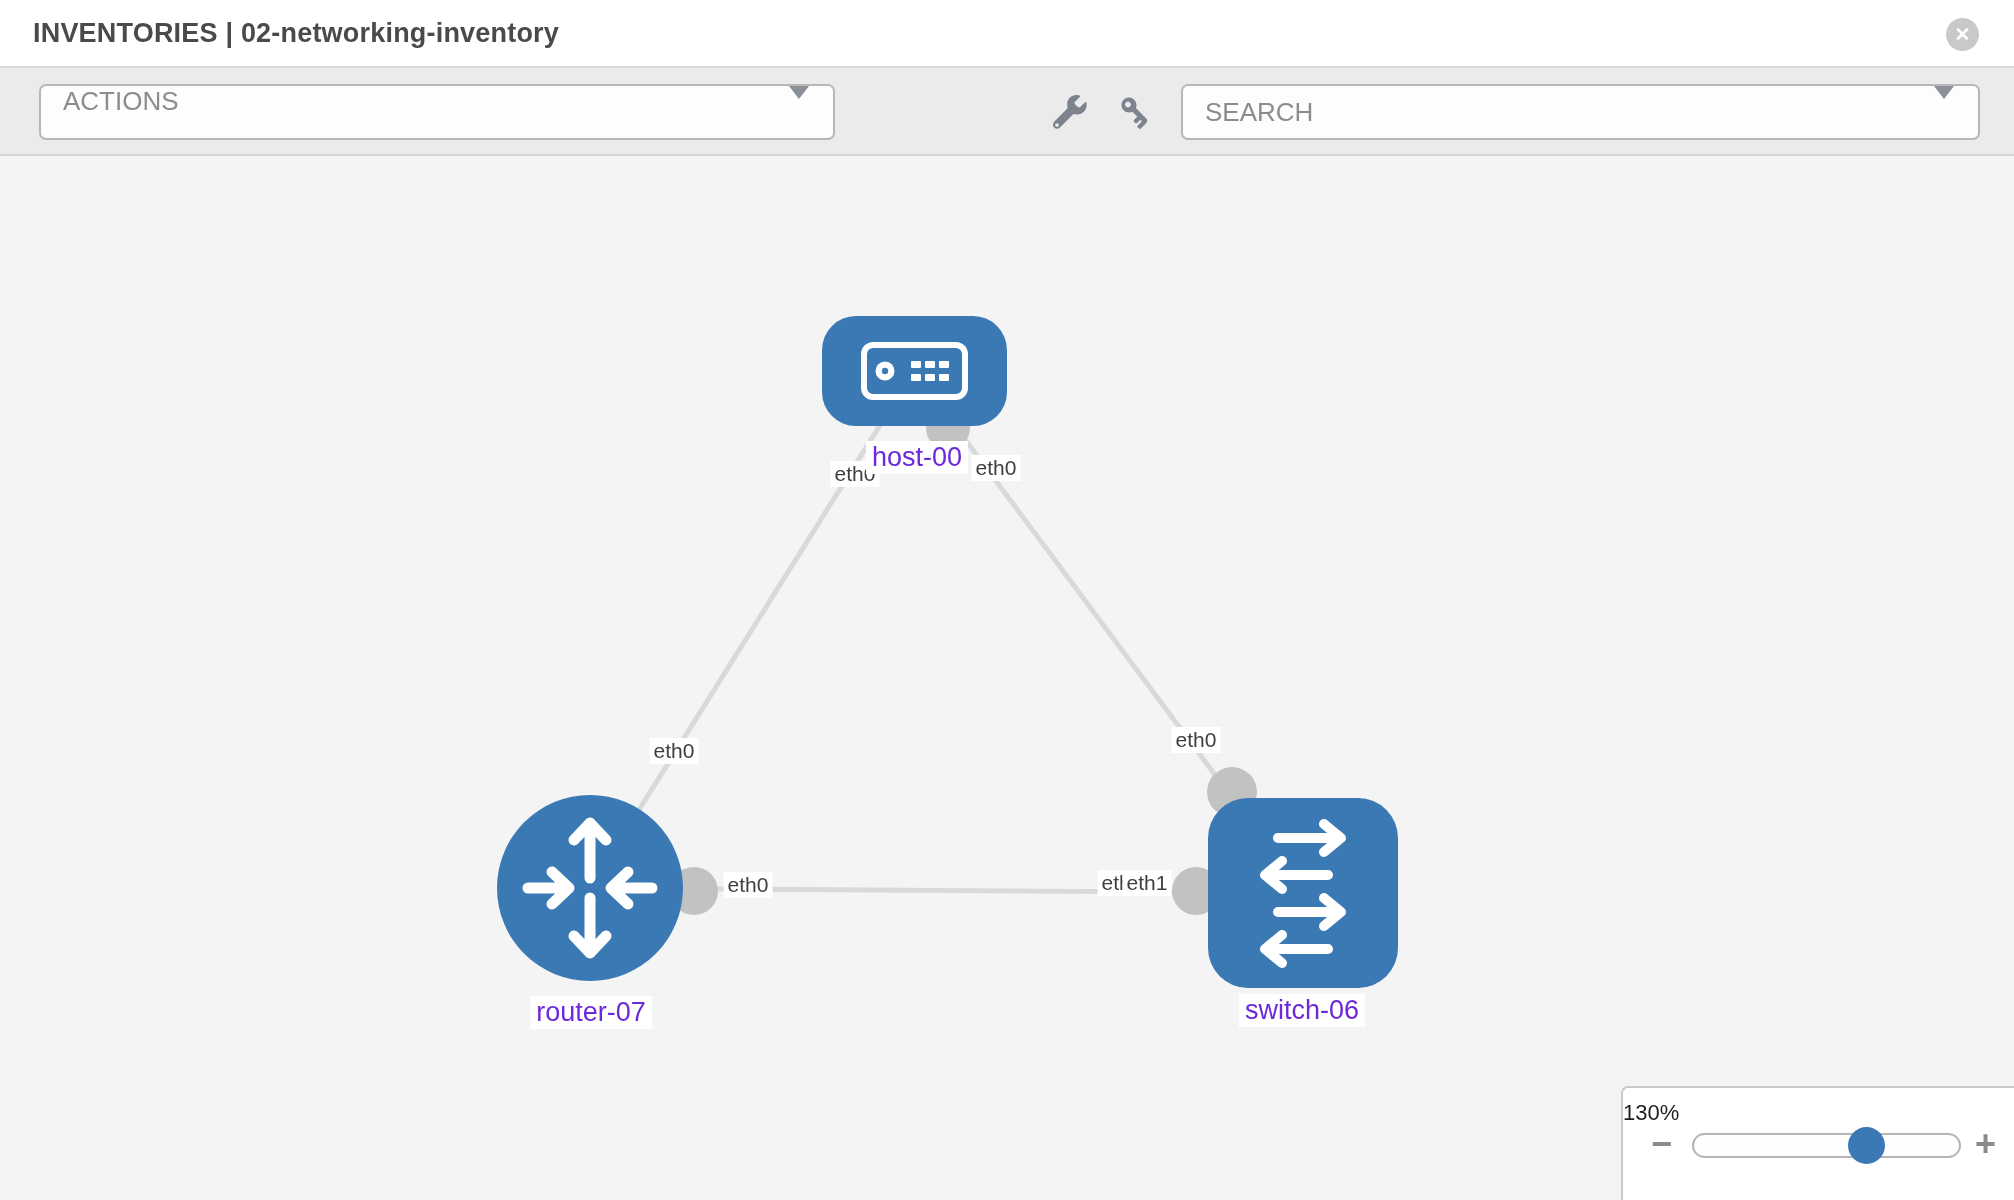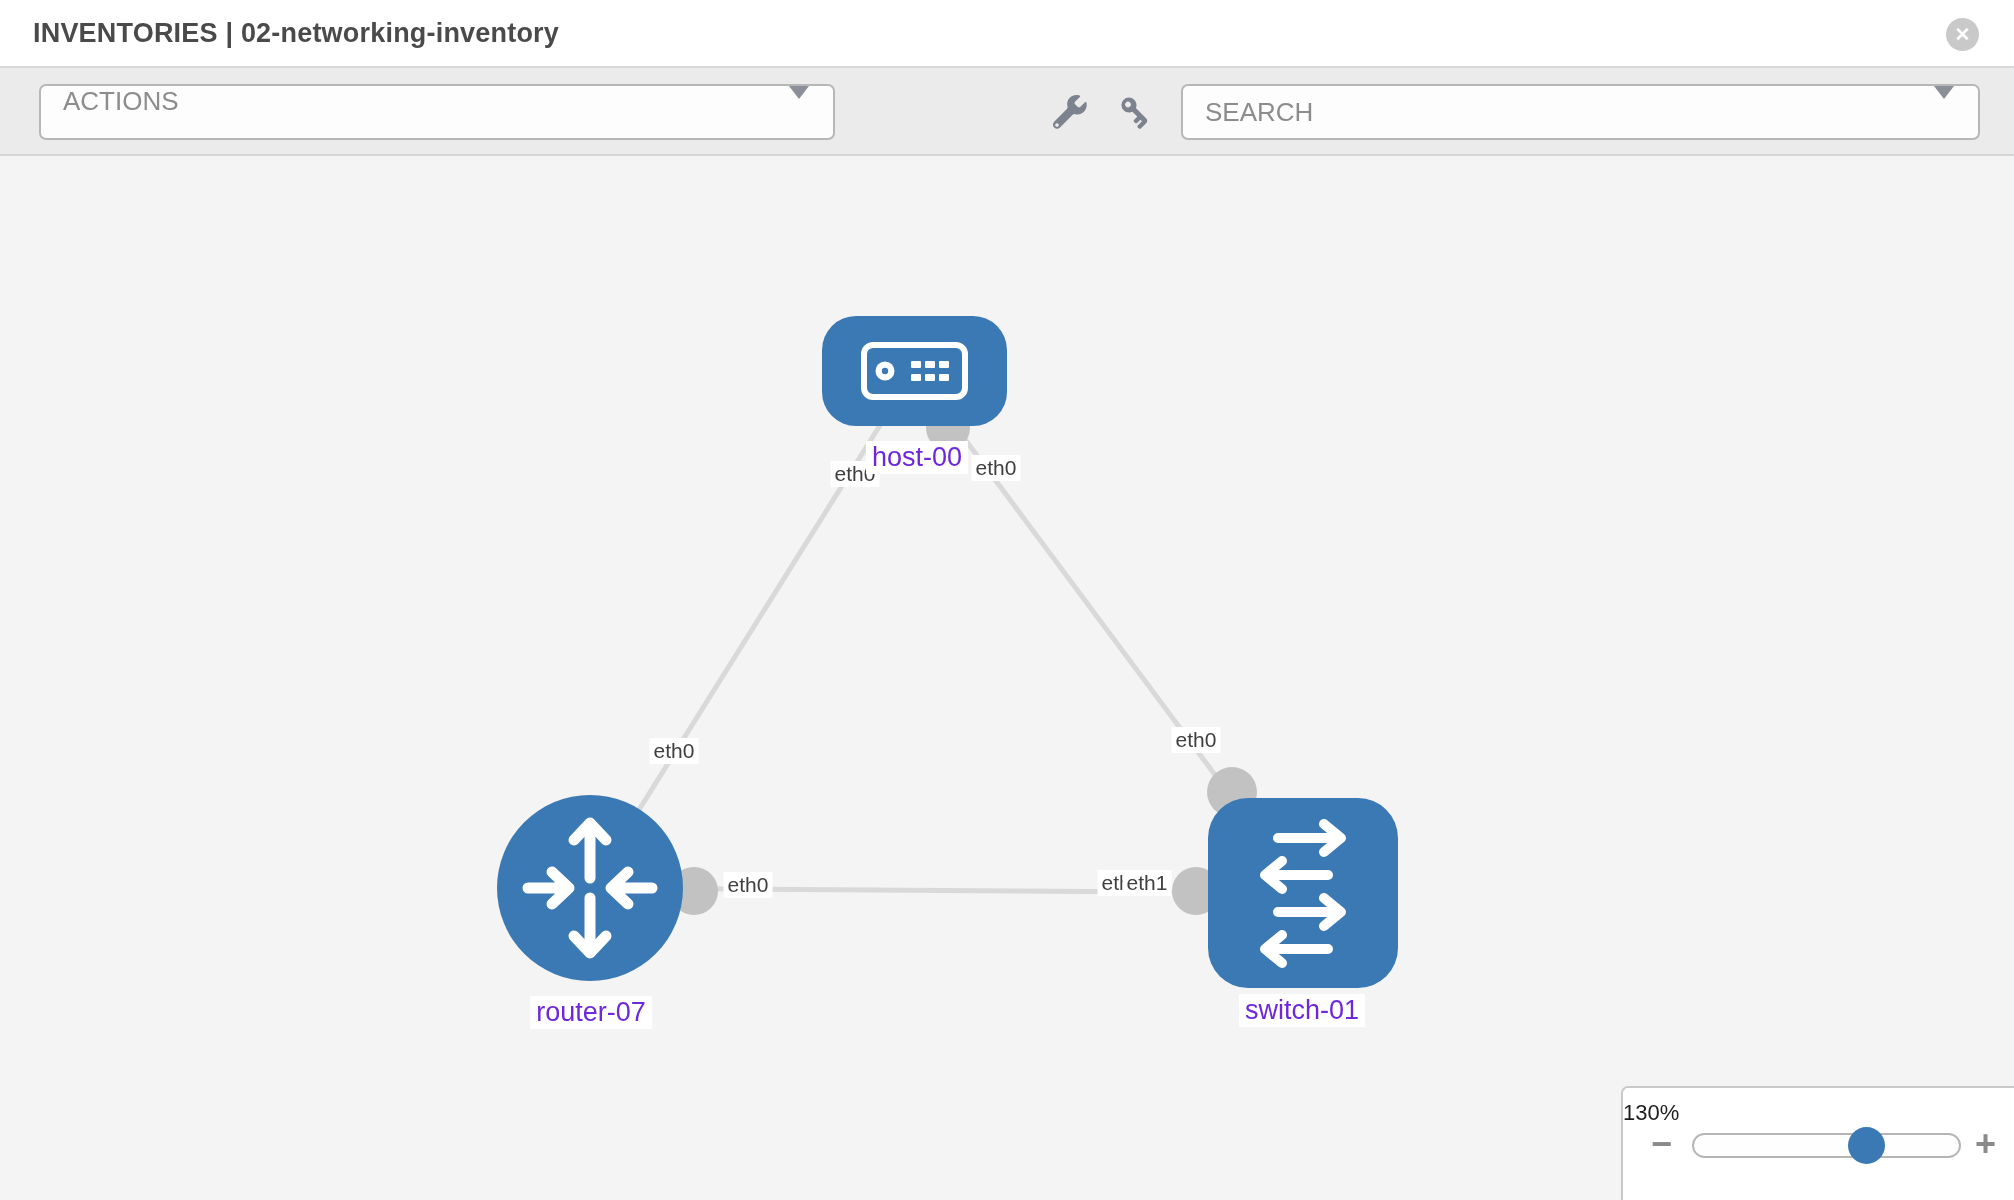--- a/index.html
+++ b/index.html
@@ -152,21 +152,21 @@
     <span class="net-label if-label" style="left:855px; top:305px;">eth0</span>
     <span class="net-label if-label" style="left:996px; top:299px;">eth0</span>
     <span class="net-label if-label" style="left:674px; top:582px;">eth0</span>
     <span class="net-label if-label" style="left:1196px; top:571px;">eth0</span>
     <span class="net-label if-label" style="left:748px; top:716px;">eth0</span>
     <span class="net-label if-label" style="left:1122px; top:714px;">eth1</span>
     <span class="net-label if-label" style="left:1147px; top:714px;">eth1</span>
 
     <span class="net-label node-label" style="left:917px; top:285px;">host-00</span>
     <span class="net-label node-label" style="left:591px; top:840px;">router-07</span>
-    <span class="net-label node-label" style="left:1302px; top:838px;">switch-01</span>
+    <span class="net-label node-label" style="left:1302px; top:838px;">switch-06</span>
 
     <div class="zoom-panel">
       <div class="zoom-level">130%</div>
       <div class="zoom-sign zoom-minus">−</div>
       <div class="zoom-track"></div>
       <div class="zoom-thumb"></div>
       <div class="zoom-sign zoom-plus">+</div>
     </div>
   </div>
 </div>

